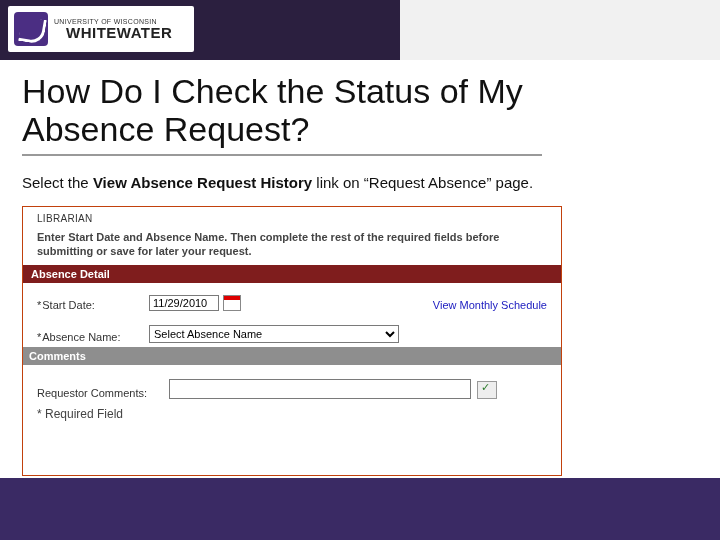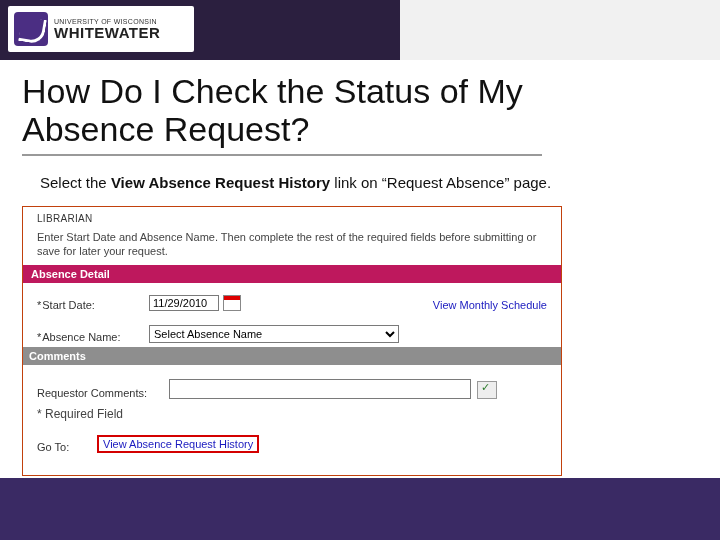--- a/index.html
+++ b/index.html
@@ -5,37 +5,37 @@
   html,body{margin:0;padding:0;font-family:Arial,Helvetica,sans-serif;background:#fff;}
   .slide{width:720px;height:540px;position:relative;overflow:hidden;background:#fff;}
   .footer-bar{position:absolute;left:0;right:0;bottom:0;height:62px;background:#3a2a64;}
   .header-bar{position:absolute;left:0;top:0;width:720px;height:60px;background:#f1f1f1;}
   .header-dark{position:absolute;left:0;top:0;width:400px;height:60px;background:#2b1f3f;}
   .logo{position:absolute;left:8px;top:6px;width:186px;height:46px;background:#fff;border-radius:2px;display:flex;align-items:center;}
   .logo-mark{width:34px;height:34px;margin:4px 6px;background:#4b2e83;border-radius:4px;position:relative;}
   .logo-mark:before{content:"";position:absolute;left:6px;top:6px;width:22px;height:22px;border:3px solid #fff;border-top:none;border-left:none;border-radius:0 0 14px 0;transform:rotate(10deg);}
   .logo-text{display:flex;flex-direction:column;line-height:1;}
   .logo-text .l1{font-size:7px;letter-spacing:0.3px;color:#333;}
-  .logo-text .l2{font-size:15px;font-weight:bold;letter-spacing:0.5px;color:#222;}
+  .logo-text .l2{font-size:15px;font-weight:bold;letter-spacing:0.5px;color:#222;margin-left:12px;}
   .title{position:absolute;left:22px;top:72px;width:640px;font-size:34px;line-height:1.12;color:#111;}
   .title-underline{position:absolute;left:22px;top:154px;width:520px;height:2px;background:#999;}
-  .instr{position:absolute;left:40px;top:174px;font-size:15px;color:#111;}
+  .instr{position:absolute;left:22px;top:174px;font-size:15px;color:#111;}
   .instr b{font-weight:bold;}
   
   .shot{position:absolute;left:22px;top:206px;width:540px;height:270px;border:1px solid #c2410c;background:#fff;box-sizing:border-box;font-family:Tahoma,Arial,sans-serif;font-size:11px;color:#333;overflow:hidden;}
   .shot .row{display:flex;align-items:flex-end;height:24px;}
   .shot .pad{padding:4px 14px;}
   .shot .hdr{background:#8e8e8e;color:#fff;font-weight:bold;height:18px;line-height:18px;padding:0 6px;}
-  .shot .hdr-blue{background:#be185d;color:#fff;font-weight:bold;height:18px;line-height:18px;padding:0 8px;}
+  .shot .hdr-blue{background:#7f1d1d;color:#fff;font-weight:bold;height:18px;line-height:18px;padding:0 8px;}
   .shot .label{width:112px;font-weight:normal;}
   .shot .req:before{content:"*";margin-right:1px;}
   .shot input[type=text]{height:16px;border:1px solid #7a7a7a;font-size:11px;padding:0 3px;box-sizing:border-box;}
   .shot select{height:18px;border:1px solid #7a7a7a;font-size:11px;background:#fff;}
   .shot .link{color:#1a1abf;cursor:pointer;}
-  .shot .intro{padding:2px 14px 6px 14px;line-height:1.3;color:#444;}
+  .shot .intro{padding:2px 14px 6px 14px;line-height:1.3;color:#444;font-weight:bold;}
   .cal-icon{display:inline-block;width:16px;height:14px;border:1px solid #888;margin-left:4px;position:relative;background:linear-gradient(#d00 0 4px,#fff 4px 100%);vertical-align:middle;}
   .spell-icon{display:inline-block;width:18px;height:16px;border:1px solid #999;background:#eee;position:relative;margin-left:6px;vertical-align:middle;}
   .spell-icon:after{content:"✓";position:absolute;left:3px;top:-1px;font-size:11px;color:#2a7a2a;}
   .commentbox{border:1px solid #7a7a7a;height:18px;flex:1;max-width:300px;}
   .redbox{border:2px solid #d40000;padding:1px 4px;display:inline-block;}
   .reqfield{padding:4px 14px;font-size:12px;color:#444;}
 </style>
 </head>
 <body>
 
@@ -83,23 +83,17 @@
     <div class="hdr">Comments</div>
 
     <div class="row pad" style="height:30px;">
       <span class="label" style="width:132px">Requestor Comments:</span>
       <div class="commentbox"></div>
       <span class="spell-icon"></span>
     </div>
 
     <div class="reqfield">* Required Field</div>
 
-    <div class="row pad">
-      <span class="label" style="width:60px">Go To:</span>
-      <span class="redbox">
-        <span class="link">View Absence Request History</span>
-      </span>
-    </div>
 
   </div>
 
   <div class="footer-bar"></div>
 </div>
 
 </body></html>

